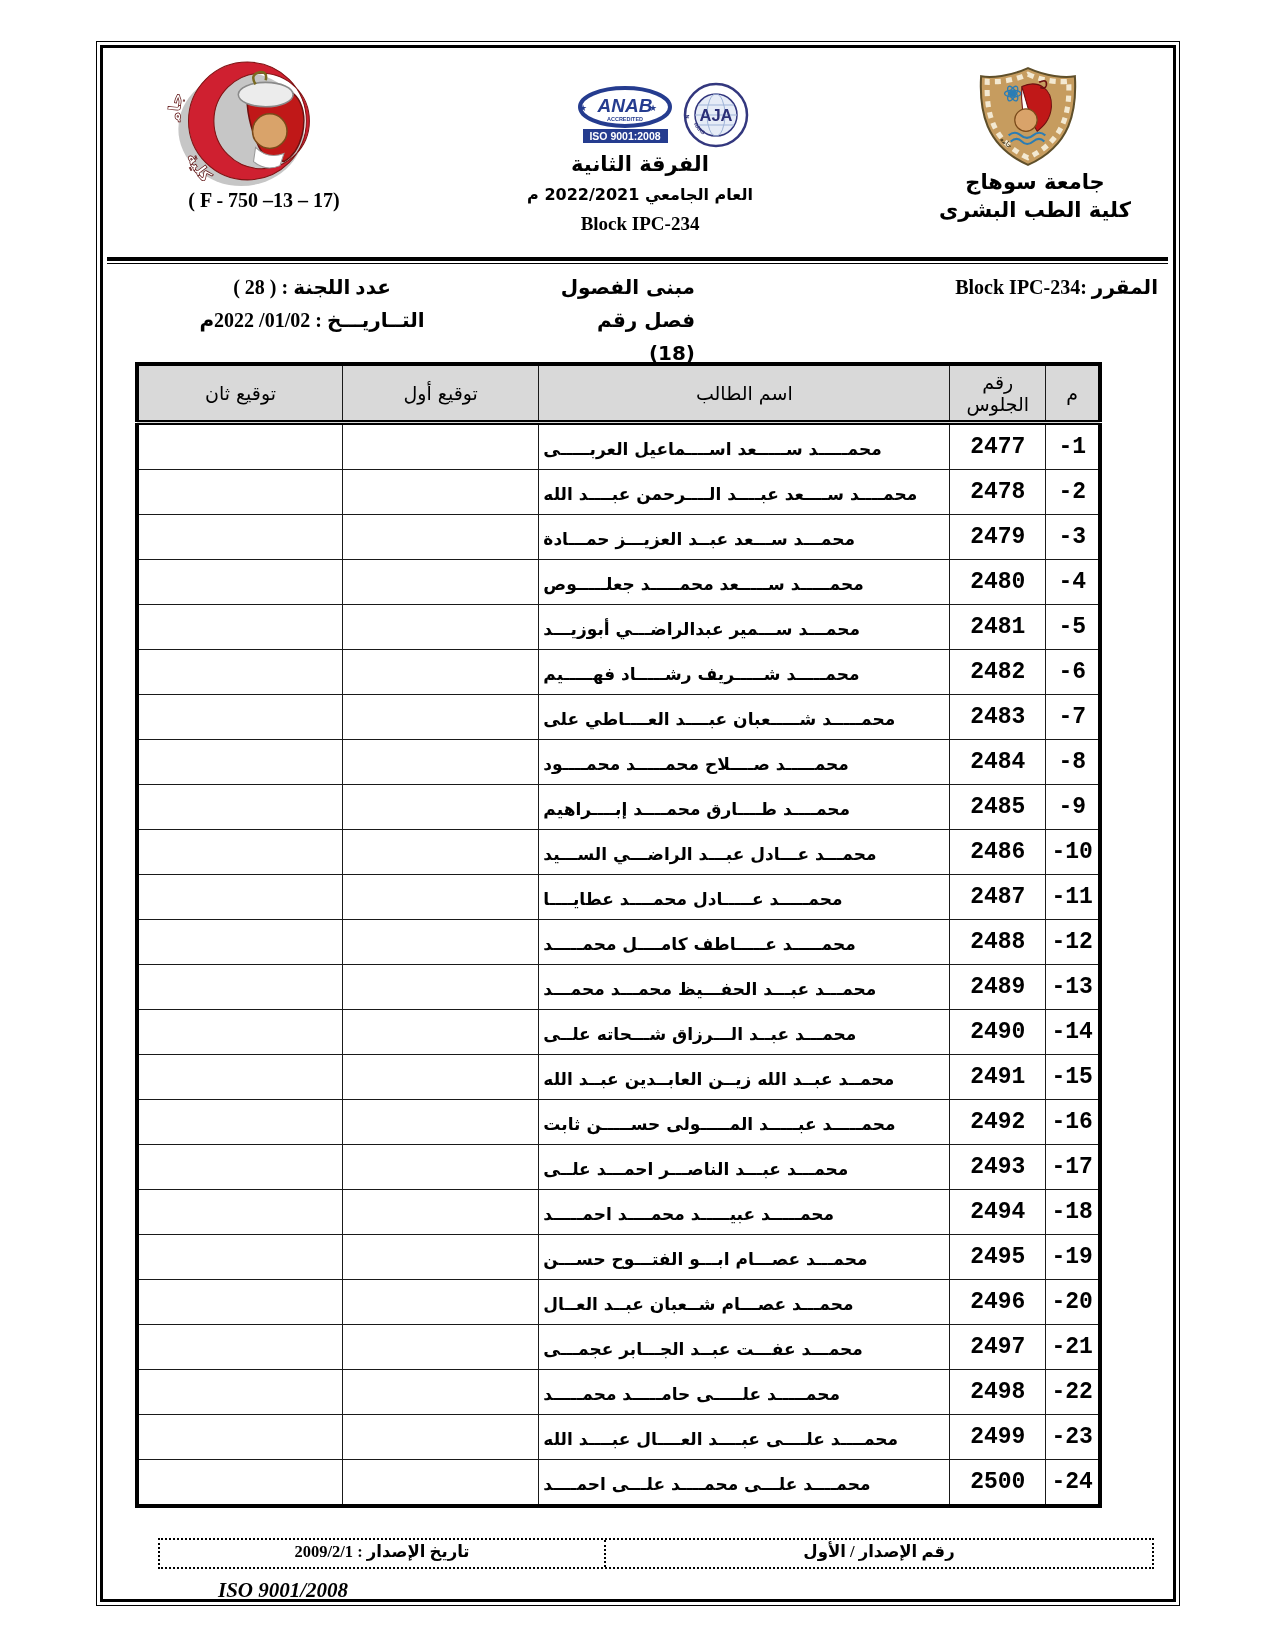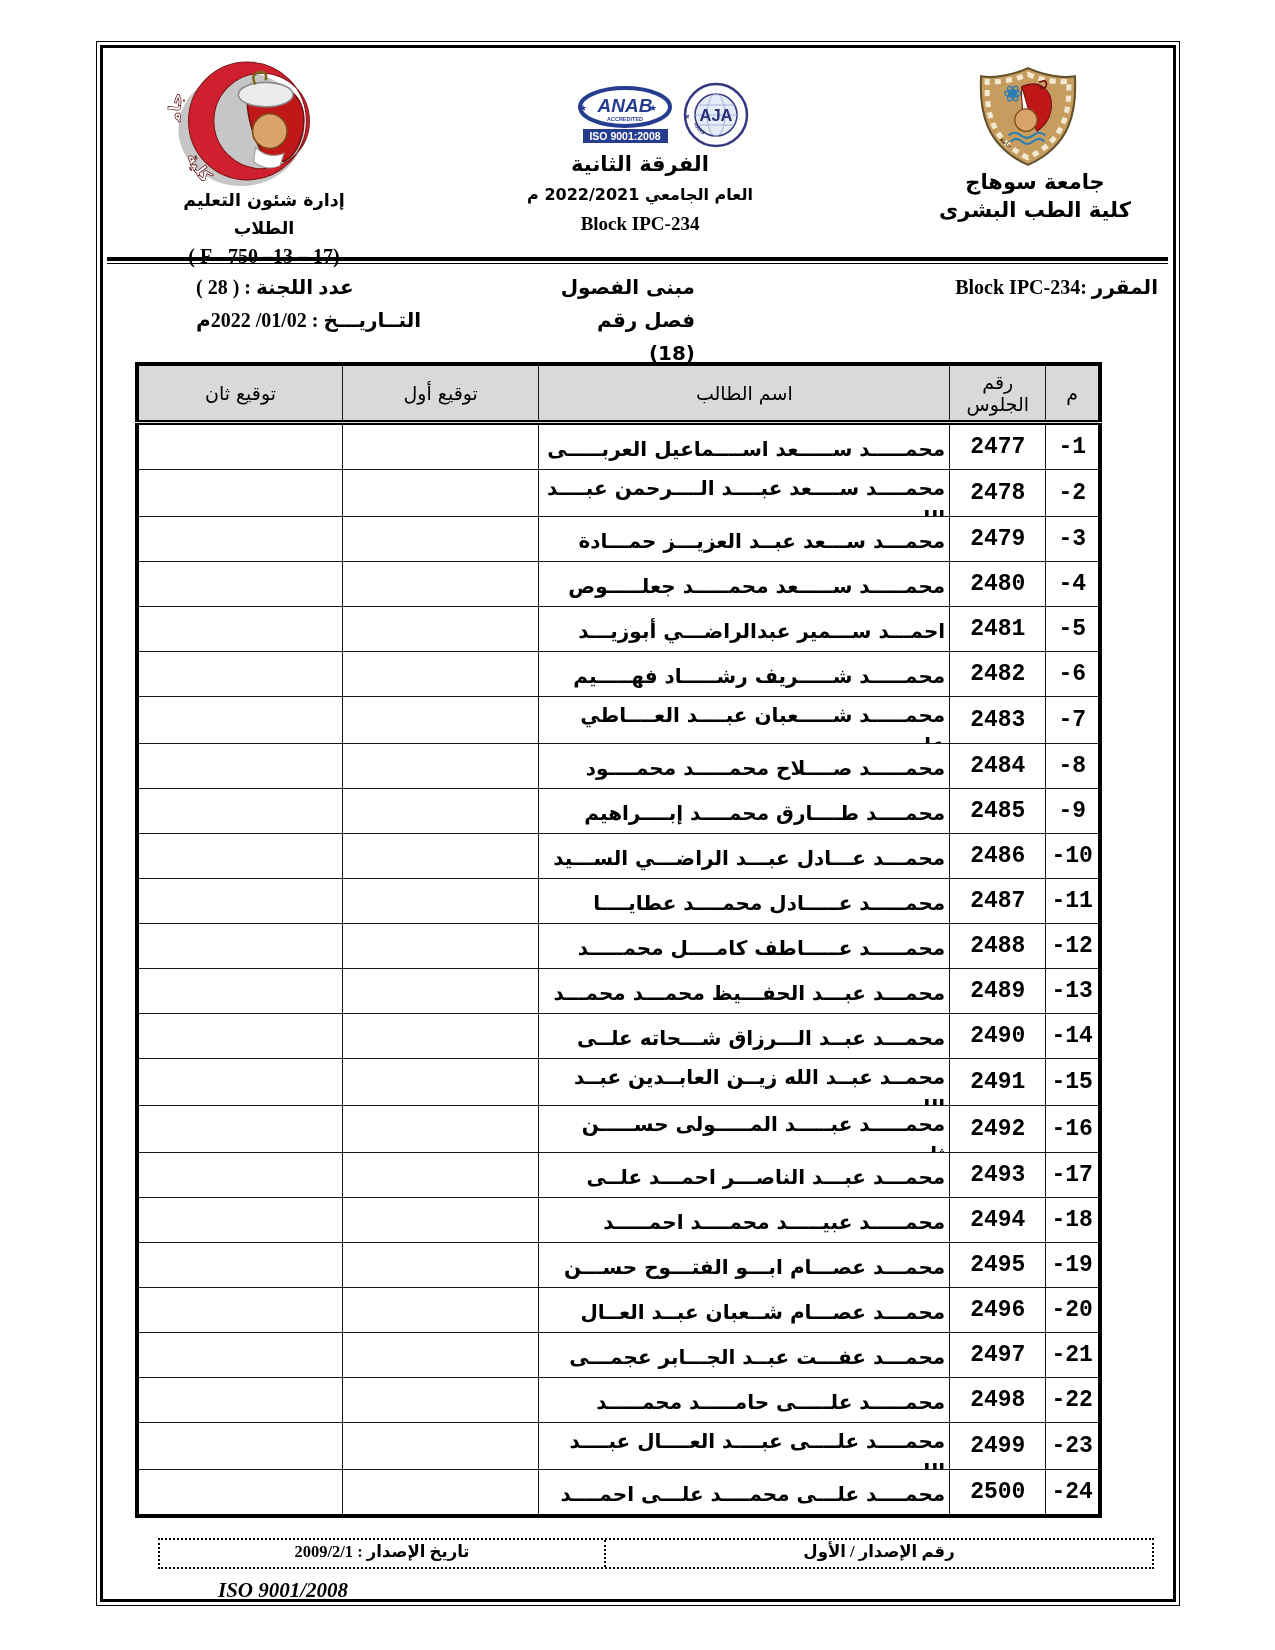--- a/index.html
+++ b/index.html
@@ -20,34 +20,34 @@
   .block-line{font-size:19px;line-height:26px;}
   .hdr-left{top:186px;left:158px;width:212px;}
   .dept-line{font-size:17.5px;line-height:28px;font-family:"DejaVu Sans",sans-serif;}
   .form-code{font-size:20px;line-height:28px;direction:ltr;unicode-bidi:isolate;}
   
   .rule{top:257px;left:107px;width:1061px;height:2px;border-top:4px solid #000;border-bottom:1px solid #000;}
   
   .info{font-size:20px;line-height:33px;}
   .info-right{top:271px;left:878px;width:280px;text-align:right;}
   .info-center{top:271px;left:545px;width:150px;text-align:right;}
-  .info-left{top:271px;left:196px;width:232px;text-align:left;}
+  .info-left{top:271px;left:196px;width:232px;text-align:center;}
   
   table.main{position:absolute;top:362px;left:135px;width:967px;border-collapse:collapse;
              table-layout:fixed;direction:rtl;}
   table.main, table.main td, table.main th{border:1.5px solid #1a1a1a;}
   table.main{border:4px solid #000;}
   table.main th{background:#d9d9d9;border-bottom:5px double #000;border-top:1px solid #000;
                 font-family:"DejaVu Sans",sans-serif;font-size:19px;font-weight:normal;height:54px;padding:0 2px;}
   table.main td{height:44px;padding:0;vertical-align:middle;overflow:hidden;}
   td.c-idx,td.c-seat{font-family:Liberation Mono, monospace;font-weight:bold;
                      font-size:23px;text-align:center;}
   td.c-name{font-family:"DejaVu Sans",sans-serif;}
-  td.c-name .nm{max-height:43px;overflow:hidden;font-size:20px;font-weight:bold;
-                line-height:30px;text-align:right;padding:3px 4px 0 4px;}
+  td.c-name .nm{max-height:43px;overflow:hidden;font-size:17px;font-weight:bold;
+                line-height:30px;text-align:left;padding:3px 4px 0 4px;}
   
   .ftab{top:1538px;left:158px;width:992px;height:27px;display:flex;border:2px dotted #000;
         font-size:16.5px;font-weight:bold;line-height:24px;}
   .ftab .fcell{text-align:center;}
   .ftab .fcell.first{width:546px;border-left:2px dotted #000;}
   .ftab .fcell.second{flex:1;}
   .iso-line{top:1578px;left:218px;width:200px;font-size:21px;font-weight:bold;font-style:italic;
             direction:ltr;text-align:left;font-family:"Liberation Serif",serif;}
   svg text{font-family:"Liberation Sans","DejaVu Sans",sans-serif;}
 </style>
@@ -133,21 +133,20 @@
     <path id="crT" d="M22,62 A66,66 0 0 1 150,34" fill="none"></path>
     <path id="crB" d="M30,100 A62,62 0 0 0 148,92" fill="none"></path>
     <text font-size="16" font-weight="bold" fill="#fff" stroke="#5a0b0b" stroke-width=".7">
       <textPath href="#crT" startOffset="14%">جامعة سوهاج</textPath>
     </text>
     <text font-size="16" font-weight="bold" fill="#fff" stroke="#5a0b0b" stroke-width=".7">
       <textPath href="#crB" startOffset="18%">كلية الطب</textPath>
     </text>
   </svg>
   <div class="abs ctr b hdr-left">
-    <div class="dept-line">إدارة شئون التعليم الطلاب</div>
     <div class="form-code">( F - 750 –13 – 17)</div>
   </div>
 
   <div class="abs rule"></div>
 
   <div class="abs b info info-right">
     <div>المقرر :Block IPC-234</div>
   </div>
   <div class="abs b info info-center">
     <div class="sans">مبنى الفصول</div>
@@ -209,21 +208,21 @@
       <td class="c-name">
         <div class="nm">محمـــــد ســـــعد محمـــــد جعلـــــوص</div>
       </td>
       <td class="c-sig"></td>
       <td class="c-sig"></td>
     </tr>
         <tr>
       <td class="c-idx">5-</td>
       <td class="c-seat">2481</td>
       <td class="c-name">
-        <div class="nm">احمـــد ســـمير عبدالراضـــي أبوزيـــد</div>
+        <div class="nm">محمـــد ســـمير عبدالراضـــي أبوزيـــد</div>
       </td>
       <td class="c-sig"></td>
       <td class="c-sig"></td>
     </tr>
         <tr>
       <td class="c-idx">6-</td>
       <td class="c-seat">2482</td>
       <td class="c-name">
         <div class="nm">محمـــــد شـــــريف رشـــــاد فهـــــيم</div>
       </td>

